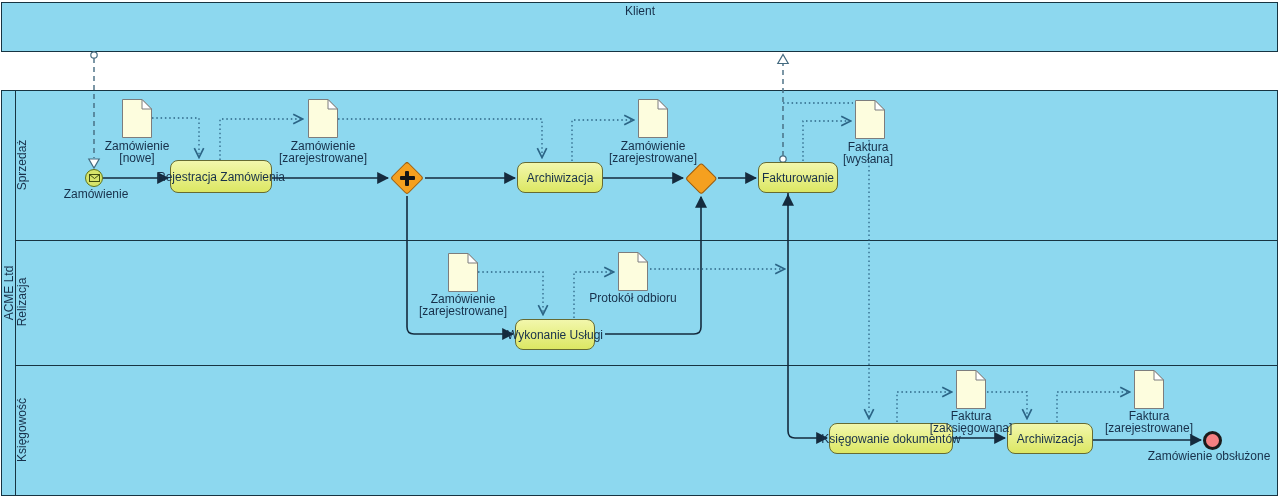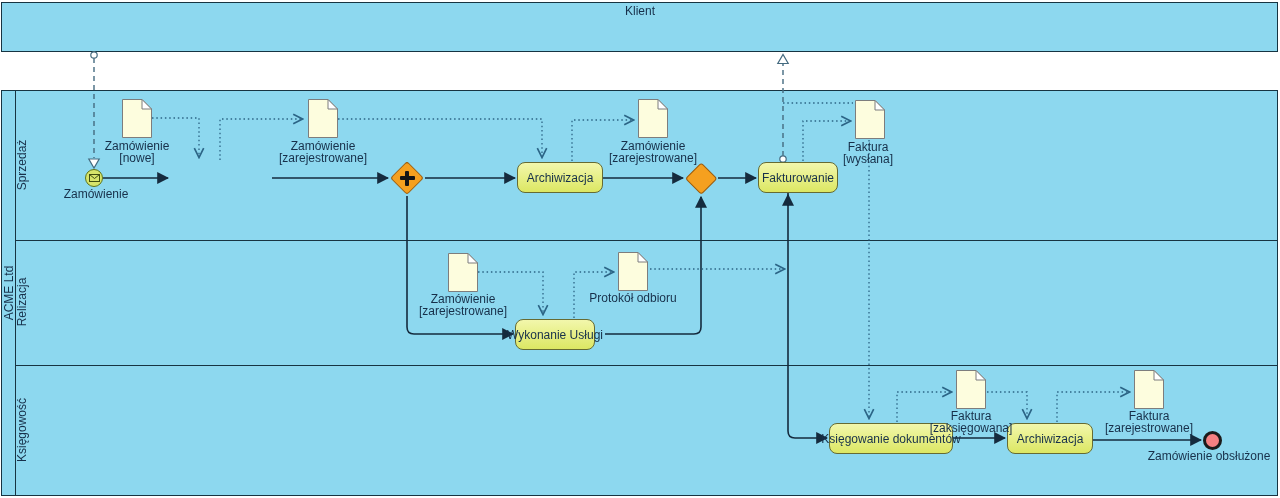--- a/index.html
+++ b/index.html
@@ -126,20 +126,23 @@
       <polyline points="869,140 869,418" marker-end="url(#mOpen)"></polyline>
       <polyline points="897,422 897,392 951,392" marker-end="url(#mOpen)"></polyline>
       <polyline points="987,392 1027,392 1027,418" marker-end="url(#mOpen)"></polyline>
       <polyline points="1057,422 1057,392 1129,392" marker-end="url(#mOpen)"></polyline>
       <polyline points="478,272 543,272 543,314" marker-end="url(#mOpen)"></polyline>
       <polyline points="574,318 574,272 613,272" marker-end="url(#mOpen)"></polyline>
       <polyline points="650,269 784,269" marker-end="url(#mOpen)"></polyline>
     </g>
   </svg>
 
+  <div class="task" style="left:170px; top:160px; width:102px; height:33px;">
+    <span>Rejestracja Zamówienia</span>
+  </div>
   <div class="task" style="left:517px; top:162px; width:86px; height:31px;">
     <span>Archiwizacja</span>
   </div>
   <div class="task" style="left:758px; top:162px; width:80px; height:31px;">
     <span>Fakturowanie</span>
   </div>
   <div class="task" style="left:515px; top:319px; width:80px; height:31px;">
     <span>Wykonanie Usługi</span>
   </div>
   <div class="task" style="left:829px; top:423px; width:124px; height:31px;">

